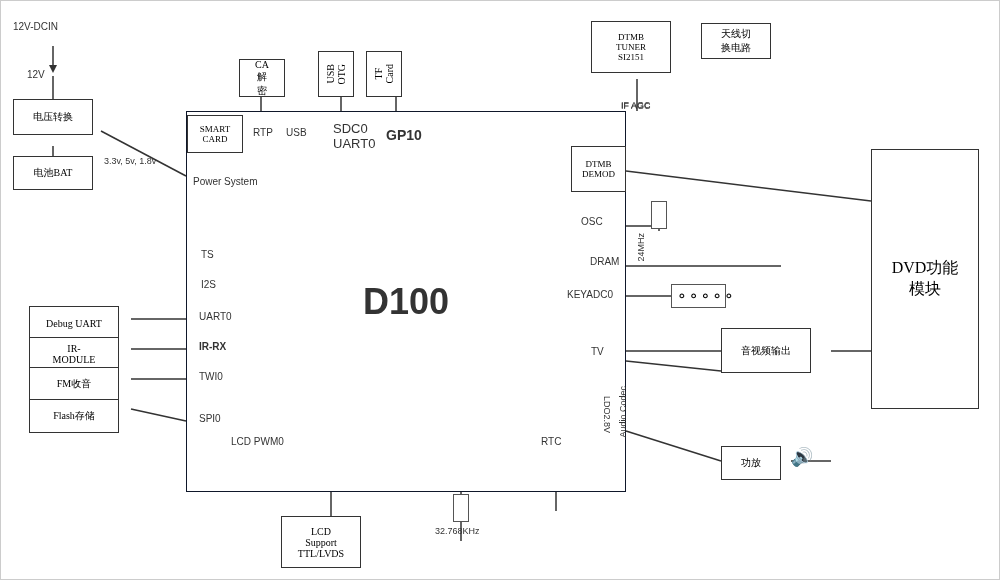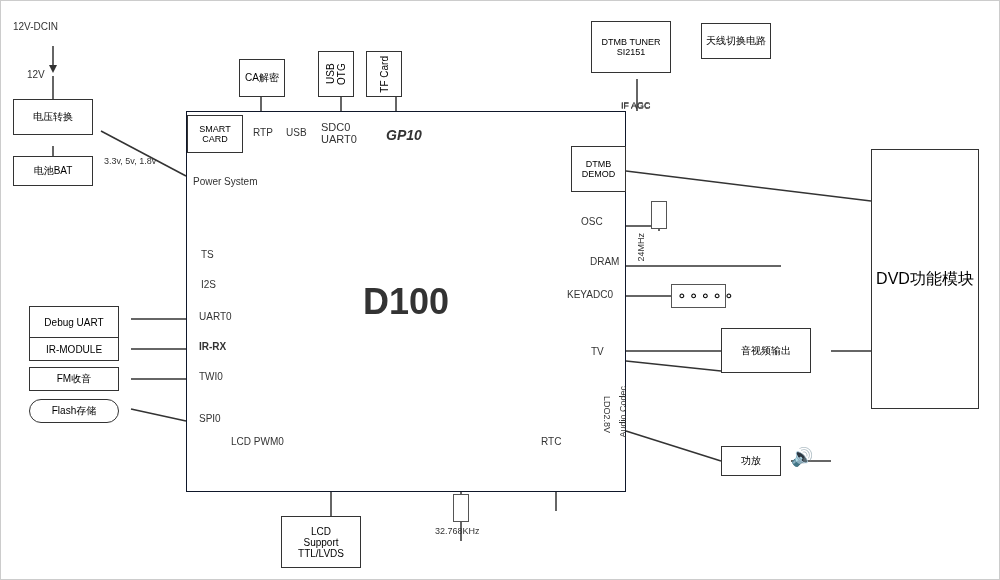--- a/index.html
+++ b/index.html
@@ -49,21 +49,22 @@
     .small-box {
       position: absolute;
       border: 1.5px solid #333;
       background: #fff;
       display: flex;
       flex-direction: column;
       align-items: center;
       justify-content: center;
       text-align: center;
       font-size: 10px;
-      padding: 2px;
+      padding: 16px;
+      font-family: Liberation Serif, serif;
     }
     .label-text {
       position: absolute;
       font-size: 10px;
       color: #333;
     }
   </style>
 </head>
 <body>
 
@@ -168,23 +169,23 @@
   </div>
 
   <div class="small-box" style="left:186px; top:114px; width:56px; height:38px; font-size:9px;">
     <span>SMART<br>CARD</span>
   </div>
 
   <div class="label-text" style="left:252px; top:126px;">RTP</div>
 
   <div class="label-text" style="left:285px; top:126px;">USB</div>
 
-  <div class="label-text" style="left:320px; top:120px; font-size:11px;">SDC0<br>UART0</div>
-
-  <div class="label-text" style="left:385px; top:126px; font-size:14px; font-weight:bold;font-style:italic;">GP10</div>
+  <div class="label-text" style="left:332px; top:120px; font-size:13px;">SDC0<br>UART0</div>
+
+  <div class="label-text" style="left:385px; top:126px; font-size:14px; font-weight:bold;">GP10</div>
 
   <div class="label-text" style="left:200px; top:248px;">TS</div>
 
   <div class="label-text" style="left:200px; top:278px;">I2S</div>
 
   <div class="label-text" style="left:198px; top:310px;">UART0</div>
 
   <div class="label-text" style="left:198px; top:340px;font-weight:bold;">IR-RX</div>
 
   <div class="label-text" style="left:198px; top:370px;">TWI0</div>
@@ -220,21 +221,21 @@
   </div>
 
   <div class="small-box" style="left:28px; top:336px; width:90px; height:24px;">
     <span>IR-MODULE</span>
   </div>
 
   <div class="small-box" style="left:28px; top:366px; width:90px; height:24px;">
     <span>FM收音</span>
   </div>
 
-  <div class="small-box" style="left:28px; top:398px; width:90px; height:24px;border-radius:12px;">
+  <div class="small-box" style="left:28px; top:398px; width:90px; height:24px;">
     <span>Flash存储</span>
   </div>
 
   <div class="small-box" style="left:870px; top:148px; width:108px; height:260px; font-size:16px;">
     <span>DVD功能模块</span>
   </div>
 
   <div class="small-box" style="left:720px; top:327px; width:90px; height:45px;">
     <span>音视频输出</span>
   </div>

